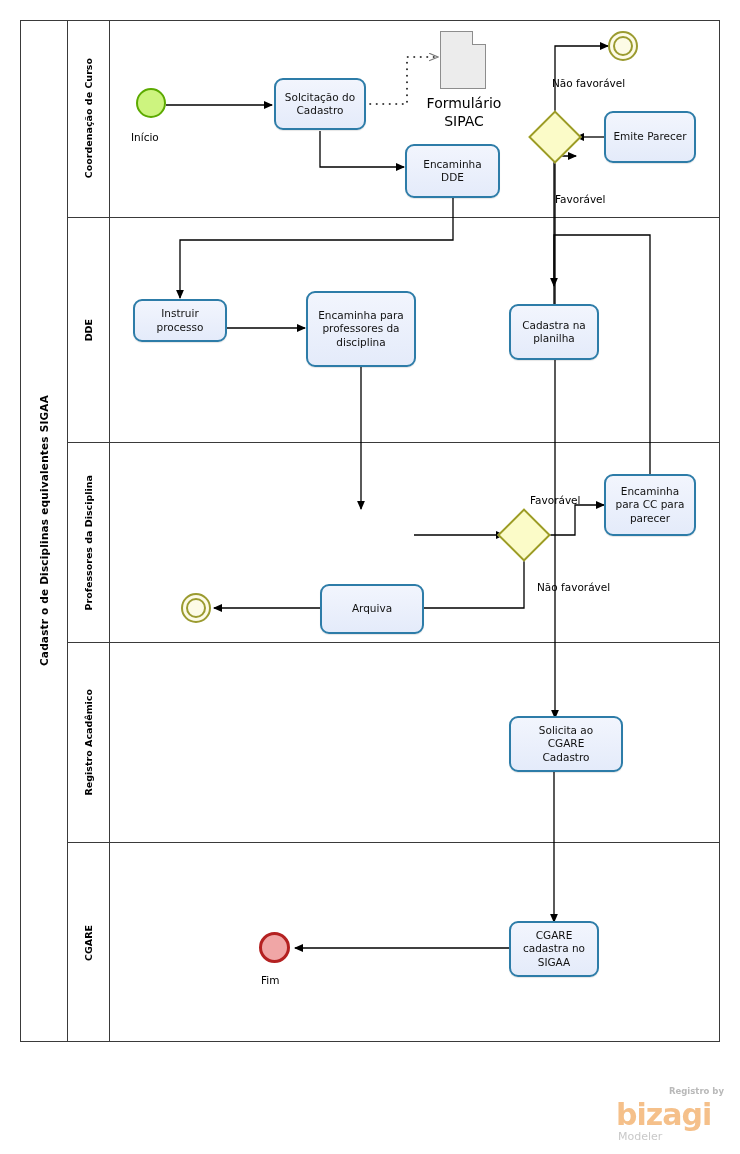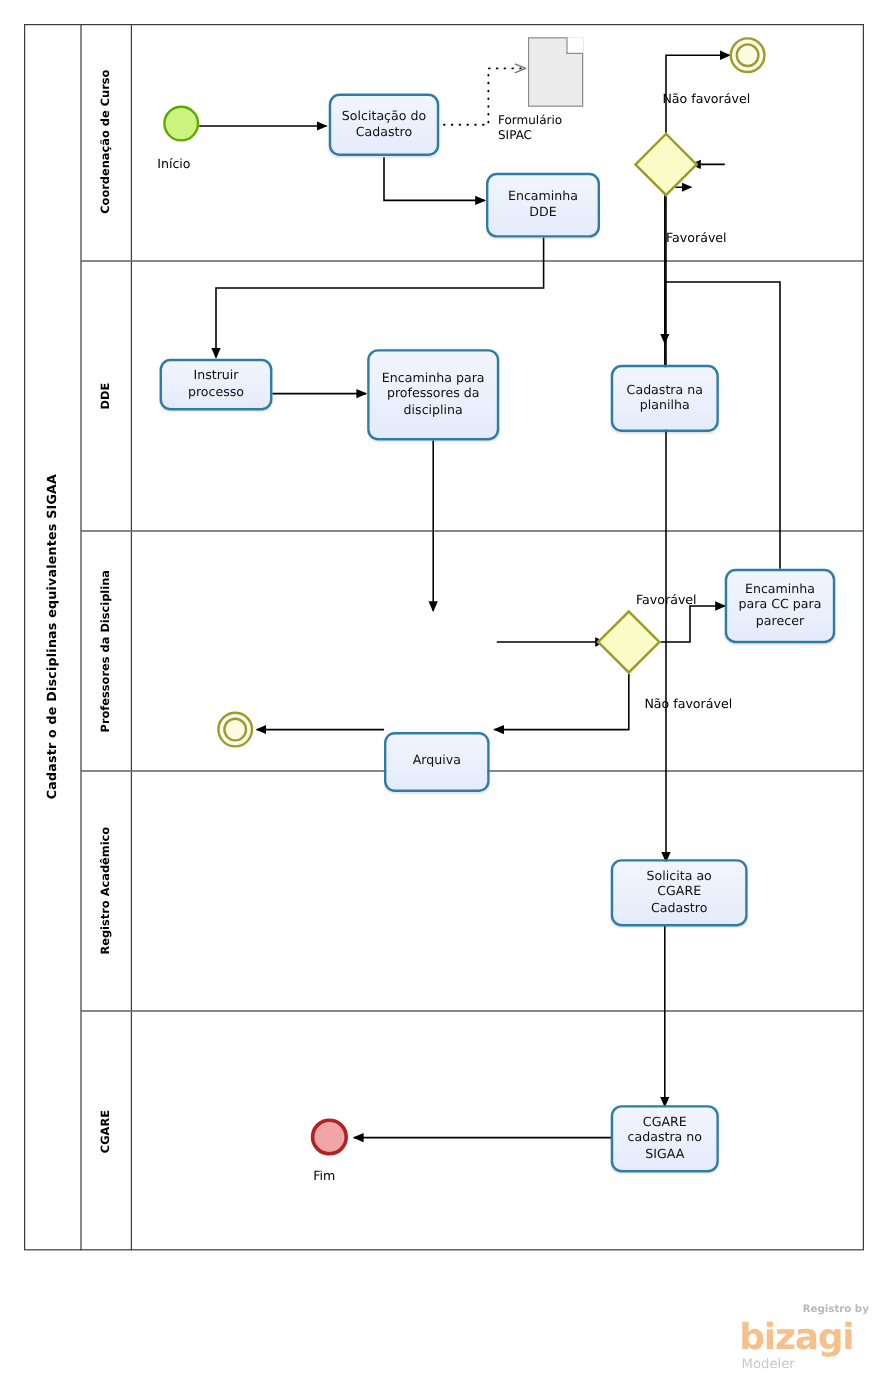--- a/index.html
+++ b/index.html
@@ -51,21 +51,21 @@
 
   
   .dataobj{position:absolute;width:46px;height:58px;background:#ececec;
         border:1px solid #8d8d8d;box-sizing:border-box;}
   .dataobj:after{content:"";position:absolute;right:-1px;top:-1px;
         width:13px;height:13px;background:#fff;
         border-left:1px solid #8d8d8d;border-bottom:1px solid #8d8d8d;}
 
   
   .lbl{position:absolute;font-size:10.5px;color:#000;white-space:nowrap;}
-  .lbl-c{position:absolute;font-size:10px;color:#000;
+  .lbl-c{position:absolute;font-size:14px;color:#000;text-align:center;
          line-height:1.25;}
 
   
   svg.wires{position:absolute;left:0;top:0;width:740px;height:1154px;
             pointer-events:none;}
 
   
   .wm{position:absolute;left:608px;top:1086px;width:120px;height:58px;}
   .wm-powered{position:absolute;right:4px;top:0;font-size:8.5px;color:#b9b9b9;
         font-weight:bold;}
@@ -170,20 +170,23 @@
     <span>Encaminha<br>DDE</span>
   </div>
 
   <div class="dataobj" style="left:440px;top:31px;"></div>
   <div class="lbl-c" style="left:415px;top:95px;width:98px;">Formulário<br>SIPAC</div>
 
   <div class="ev ev-end-ring" style="left:608px;top:31px;width:30px;height:30px;"></div>
 
   <div class="gw" style="left:536px;top:118px;"></div>
 
+  <div class="task" style="left:604px;top:111px;width:92px;height:52px;">
+    <span>Emite Parecer</span>
+  </div>
 
   <div class="lbl" style="left:552px;top:77px;">Não favorável</div>
   <div class="lbl" style="left:555px;top:193px;">Favorável</div>
 
   <div class="task" style="left:133px;top:299px;width:94px;height:43px;">
     <span>Instruir<br>processo</span>
   </div>
 
   <div class="task" style="left:306px;top:291px;width:110px;height:76px;">
     <span>Encaminha para<br>professores da<br>disciplina</span>
@@ -193,21 +196,21 @@
     <span>Cadastra na<br>planilha</span>
   </div>
 
 
   <div class="gw" style="left:505px;top:516px;"></div>
 
   <div class="task" style="left:604px;top:474px;width:92px;height:62px;">
     <span>Encaminha<br>para CC para<br>parecer</span>
   </div>
 
-  <div class="task" style="left:320px;top:610px;width:88px;height:50px;">
+  <div class="task" style="left:320px;top:584px;width:104px;height:50px;">
     <span>Arquiva</span>
   </div>
 
   <div class="ev ev-end-ring" style="left:181px;top:593px;width:30px;height:30px;"></div>
 
   <div class="lbl" style="left:530px;top:494px;">Favorável</div>
   <div class="lbl" style="left:537px;top:581px;">Não favorável</div>
 
   <div class="task" style="left:509px;top:716px;width:114px;height:56px;">
     <span>Solicita ao<br>CGARE<br>Cadastro</span>

